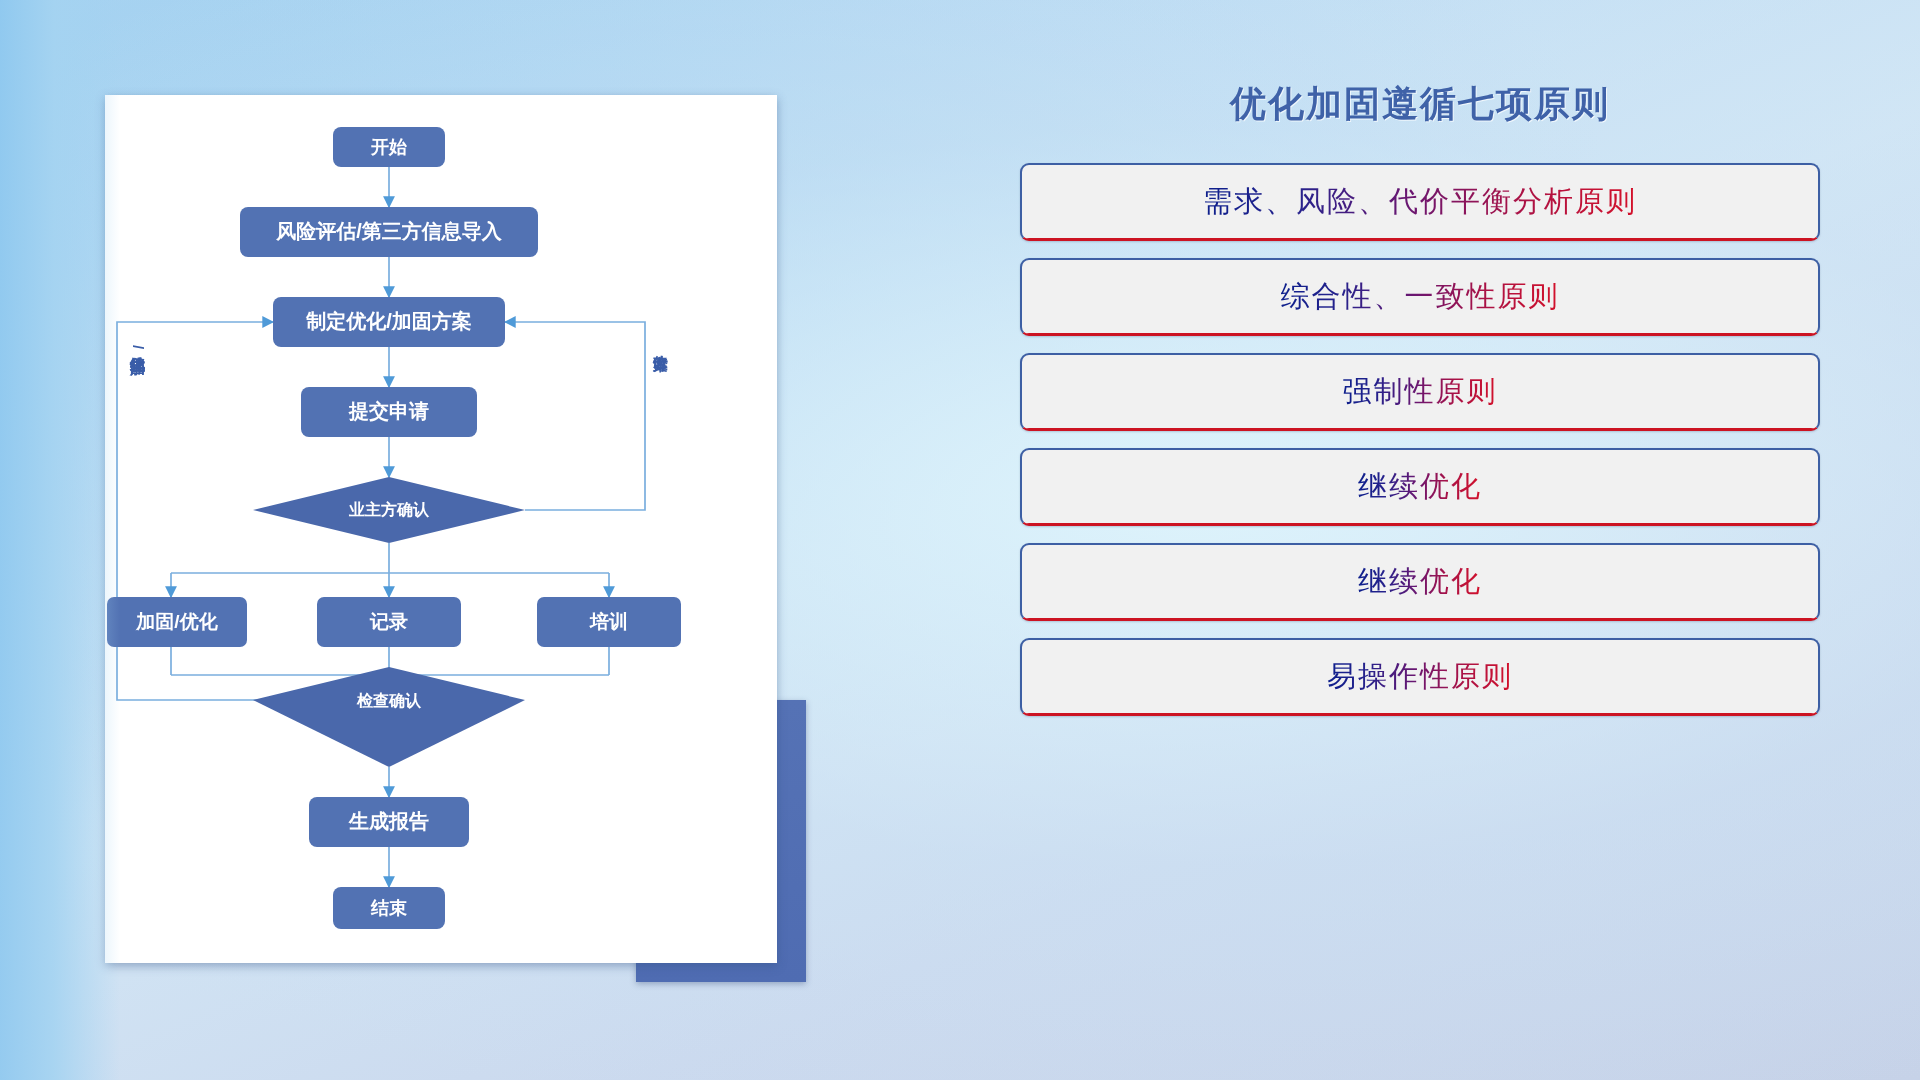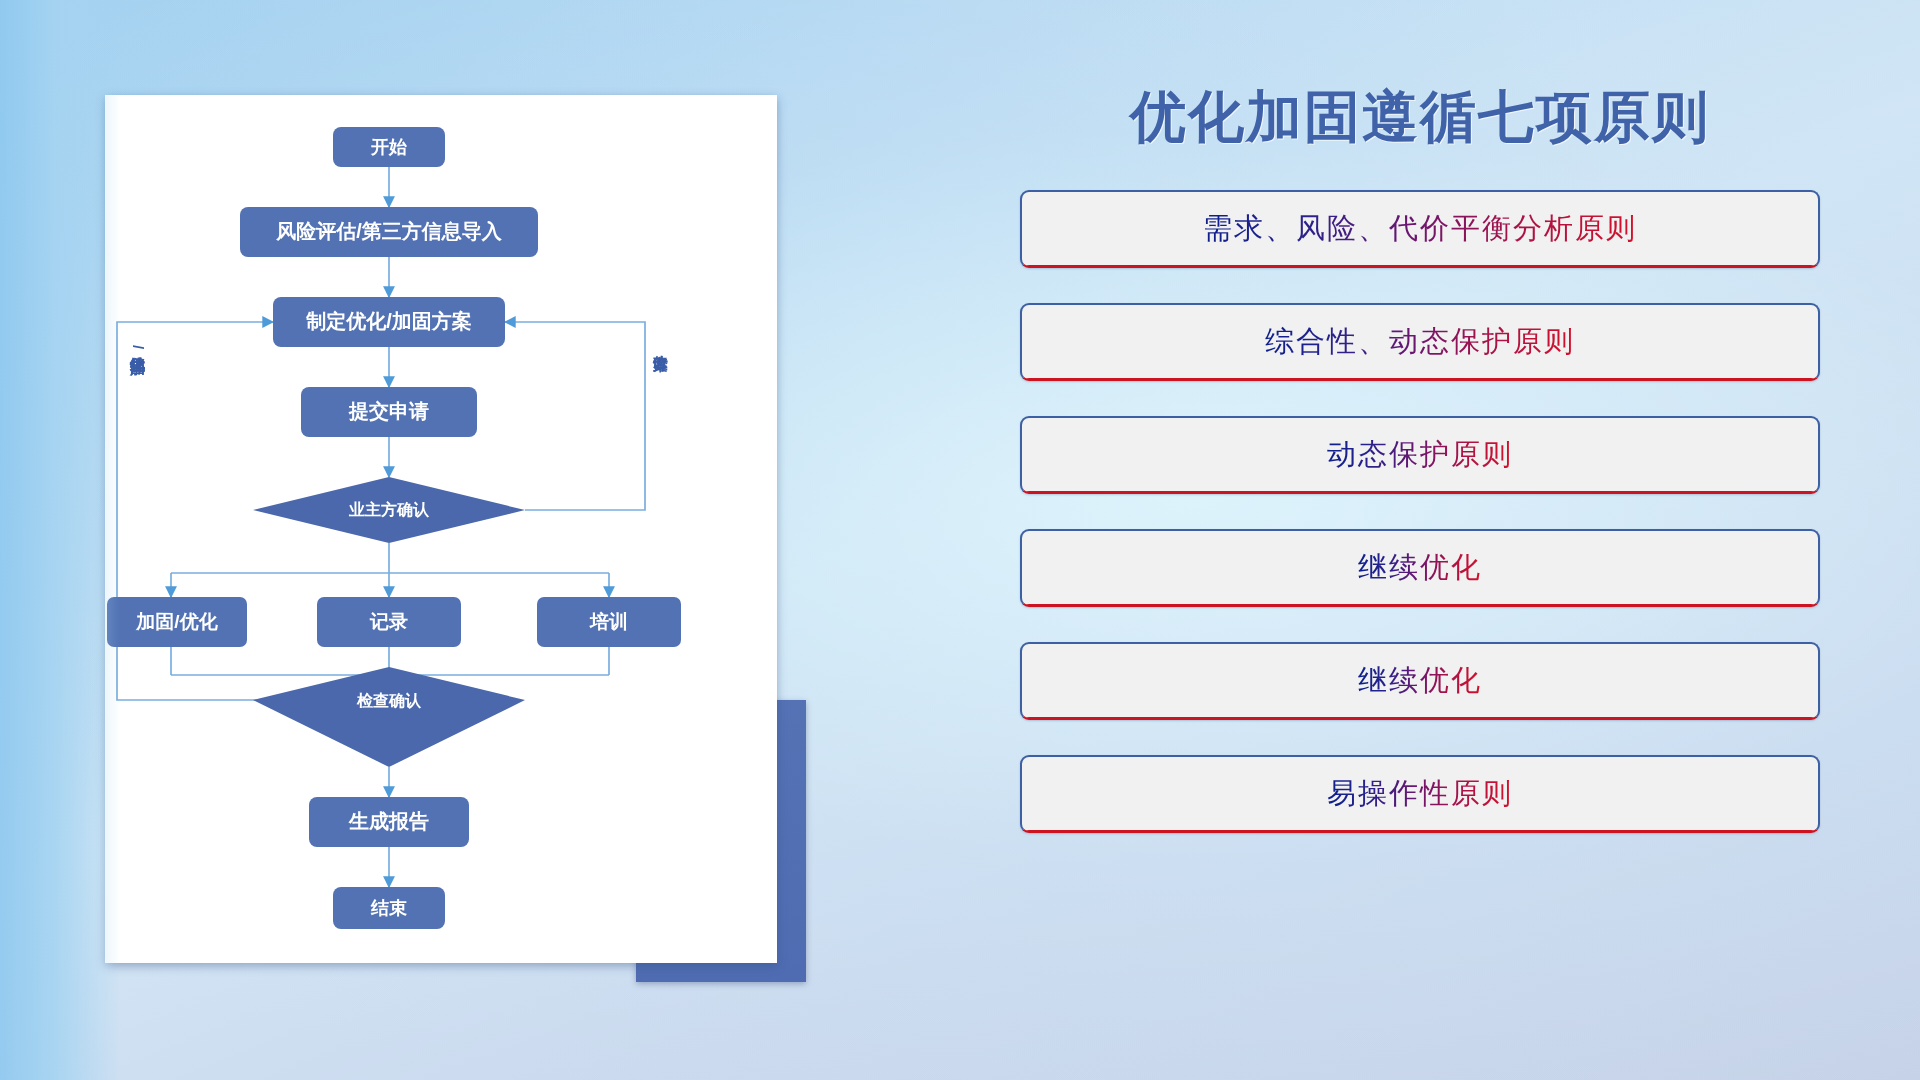--- a/index.html
+++ b/index.html
@@ -51,26 +51,26 @@
     fill:#3a5da8; font-family:"Liberation Sans","DejaVu Sans",sans-serif;
     font-weight:bold; font-size:15px;
   }
 
   
   #right-panel{
     position:absolute; left:1020px; top:80px; width:800px; height:940px;
   }
   #panel-title{
     text-align:center;
-    font-size:56px; font-weight:bold; letter-spacing:2px;
+    font-size:36px; font-weight:bold; letter-spacing:2px;
     color:#3f62a8;
     text-shadow:1px 1px 0 rgba(255,255,255,.7);
     margin-bottom:34px;
   }
-  #principle-list{ display:flex; flex-direction:column; gap:35px; }
+  #principle-list{ display:flex; flex-direction:column; gap:17px; }
   .principle-card{
     height:78px;
     background:#f1f1f1;
     border-radius:9px;
     border-top:2px solid #3d5fa4;
     border-left:2px solid #3d5fa4;
     border-right:2px solid #3d5fa4;
     border-bottom:2px solid #cc1322;
     box-shadow:0 1px 2px rgba(60,80,120,.25);
     display:flex; align-items:center; justify-content:center;
@@ -200,25 +200,25 @@
 
     <div id="panel-title">优化加固遵循七项原则</div>
 
     <div id="principle-list">
 
       <div class="principle-card">
         <span class="principle-label">需求、风险、代价平衡分析原则</span>
       </div>
 
       <div class="principle-card">
-        <span class="principle-label">综合性、动态保护原则</span>
-      </div>
-
-      <div class="principle-card">
-        <span class="principle-label">动态保护原则</span>
+        <span class="principle-label">综合性、一致性原则</span>
+      </div>
+
+      <div class="principle-card">
+        <span class="principle-label">强制性原则</span>
       </div>
 
 
       <div class="principle-card">
         <span class="principle-label">继续优化</span>
       </div>
 
       <div class="principle-card">
         <span class="principle-label">继续优化</span>
       </div>

